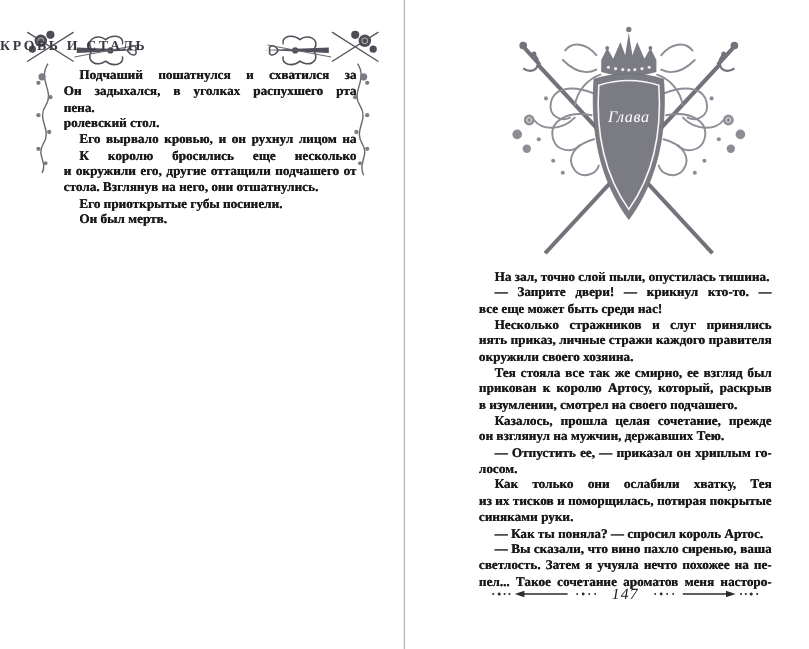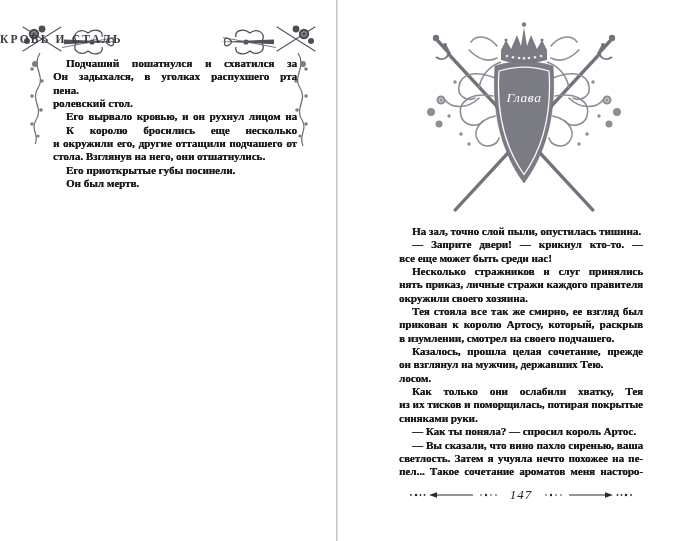--- a/index.html
+++ b/index.html
@@ -234,20 +234,21 @@
       <div class="ln ind j">— Заприте двери! — крикнул кто-то. — Убийца</div>
       <div class="ln">все еще может быть среди нас!</div>
       <div class="ln ind j">Несколько стражников и слуг принялись испол-</div>
       <div class="ln j">нять приказ, личные стражи каждого правителя</div>
       <div class="ln">окружили своего хозяина.</div>
       <div class="ln ind j">Тея стояла все так же смирно, ее взгляд был</div>
       <div class="ln j">прикован к королю Артосу, который, раскрыв рот</div>
       <div class="ln">в изумлении, смотрел на своего подчашего.</div>
       <div class="ln ind j">Казалось, прошла целая сочетание, прежде чем</div>
       <div class="ln">он взглянул на мужчин, державших Тею.</div>
+      <div class="ln ind j">— Отпустить ее, — приказал он хриплым го-</div>
       <div class="ln">лосом.</div>
       <div class="ln ind j">Как только они ослабили хватку, Тея вырвалась</div>
       <div class="ln j">из их тисков и поморщилась, потирая покрытые</div>
       <div class="ln">синяками руки.</div>
       <div class="ln ind">— Как ты поняла? — спросил король Артос.</div>
       <div class="ln ind j">— Вы сказали, что вино пахло сиренью, ваша</div>
       <div class="ln j">светлость. Затем я учуяла нечто похожее на пе-</div>
       <div class="ln j">пел... Такое сочетание ароматов меня насторо-</div>
     </div>
 

